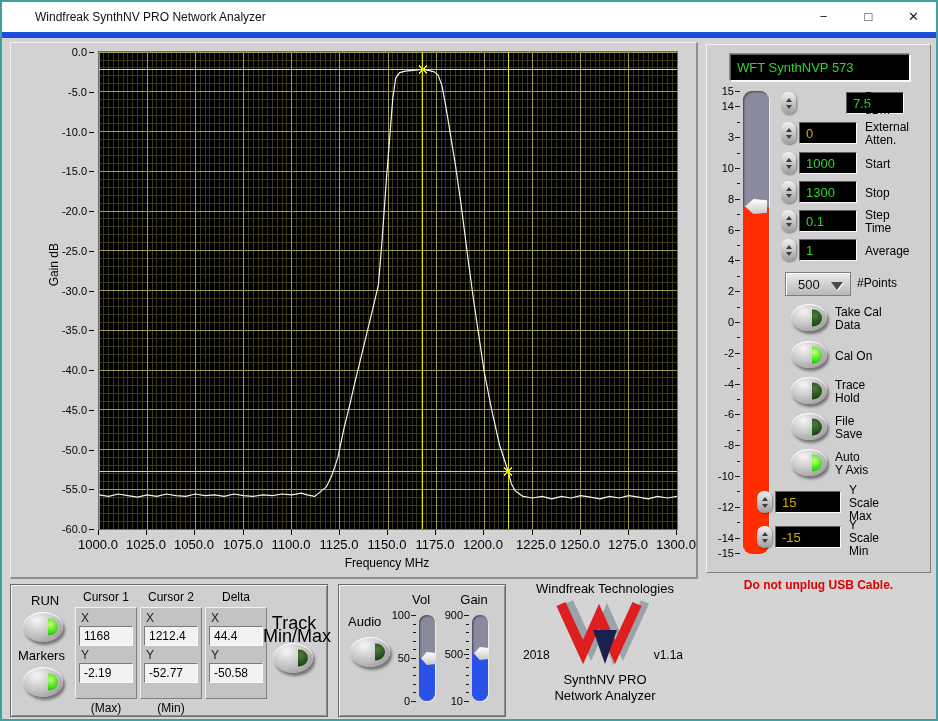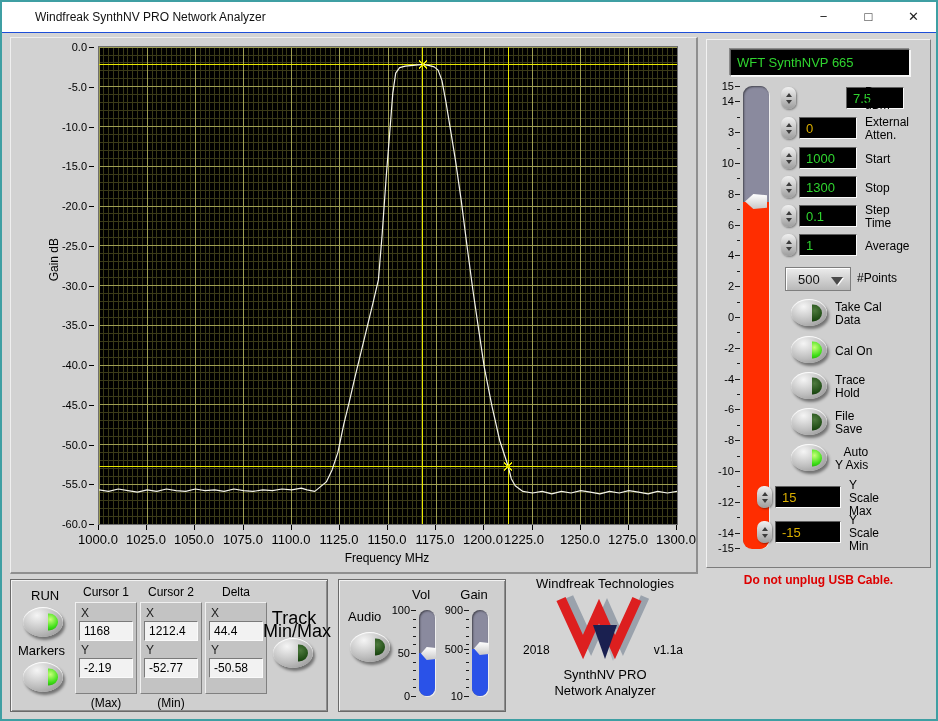--- a/index.html
+++ b/index.html
@@ -1,19 +1,19 @@
 <!DOCTYPE html>
 <html><head>
 <meta charset="utf-8">
 <style>
   html,body{margin:0;padding:0;background:#e8e8e8;}
   .window{position:relative;width:938px;height:721px;box-sizing:border-box;border:2px solid #3f9fa3;
           background:#d4d4d4;font-family:"Liberation Sans",sans-serif;overflow:hidden;}
   
-  .titlebar{position:relative;height:30px;background:#ffffff;border-bottom:1px solid #1d4ed8;}
+  .titlebar{position:relative;height:30px;background:#ffffff;border-bottom:6px solid #1d4ed8;}
   .title-text{position:absolute;left:33px;top:8px;font-size:12px;color:#111;}
   .win-controls{position:absolute;right:0;top:0;display:flex;}
   .win-btn{width:45px;height:30px;line-height:30px;text-align:center;font-size:13px;color:#222;cursor:default;}
   
   .content{position:relative;height:687px;}
   
   .chart-panel{position:absolute;left:8px;top:4px;width:688px;height:537px;background:#d2d2d2;
                border-top:1px solid #efefef;border-left:1px solid #efefef;
                border-right:2px solid #8f8f8f;border-bottom:2px solid #8f8f8f;box-sizing:border-box;}
   .plot-area{position:absolute;left:87px;top:8px;width:578px;height:477px;background:#000;
@@ -368,34 +368,34 @@
           <div class="tlabel" style="left:167px">1100.0</div>
           <div class="tdash" style="left:193px"></div>
           <div class="tlabel" style="left:215px">1125.0</div>
           <div class="tdash" style="left:241px"></div>
           <div class="tlabel" style="left:263px">1150.0</div>
           <div class="tdash" style="left:289px"></div>
           <div class="tlabel" style="left:311px">1175.0</div>
           <div class="tdash" style="left:337px"></div>
           <div class="tlabel" style="left:359px">1200.0</div>
           <div class="tdash" style="left:385px"></div>
-          <div class="tlabel" style="left:400px">1225.0</div>
+          <div class="tlabel" style="left:412px">1225.0</div>
           <div class="tdash" style="left:434px"></div>
           <div class="tlabel" style="left:456px">1250.0</div>
           <div class="tdash" style="left:482px"></div>
           <div class="tlabel" style="left:504px">1275.0</div>
           <div class="tdash" style="left:530px"></div>
           <div class="tlabel" style="left:552px">1300.0</div>
           <div class="tdash" style="left:578px"></div>
         </div>
       <div class="x-axis-title">Frequency MHz</div>
     </div>
 
     <div class="right-panel">
-      <div class="lcd device-display">WFT SynthNVP 665</div>
+      <div class="lcd device-display">WFT SynthNVP 573</div>
 
       <div class="vslider" id="power-slider" style="left:4px;top:46px;width:56px;height:462px;">
         <div class="vs-scale" id="power-slider-scale" style="left: 0px; width: 30px; height: 462px;">
             <div class="sdash" style="top:0px;width:3px;"></div>
             <div class="sdash" style="top:15px;width:3px;"></div>
             <div class="sdash" style="top:31px;width:3px;"></div>
             <div class="sdash" style="top:46px;width:3px;"></div>
             <div class="sdash" style="top:62px;width:3px;"></div>
             <div class="sdash" style="top:77px;width:3px;"></div>
             <div class="sdash" style="top:92px;width:3px;"></div>
@@ -541,21 +541,21 @@
           </div>
         <div class="small-label btn-label">Cal On</div>
       </div>
       <div class="btn-row" style="top:368px;">
         <div class="led-btn">
             <div class="led off"></div>
           </div>
         <div class="small-label btn-label">File
 Save</div>
       </div>
-      <div class="btn-row" style="top:404px;text-align:right;">
+      <div class="btn-row" style="top:404px;">
         <div class="led-btn">
             <div class="led on"></div>
           </div>
         <div class="small-label btn-label">Auto
 Y Axis</div>
       </div>
 
       <div class="field-row" style="left:50px;top:446px;">
         <div class="spinner">
             <div class="sp-up"></div>

